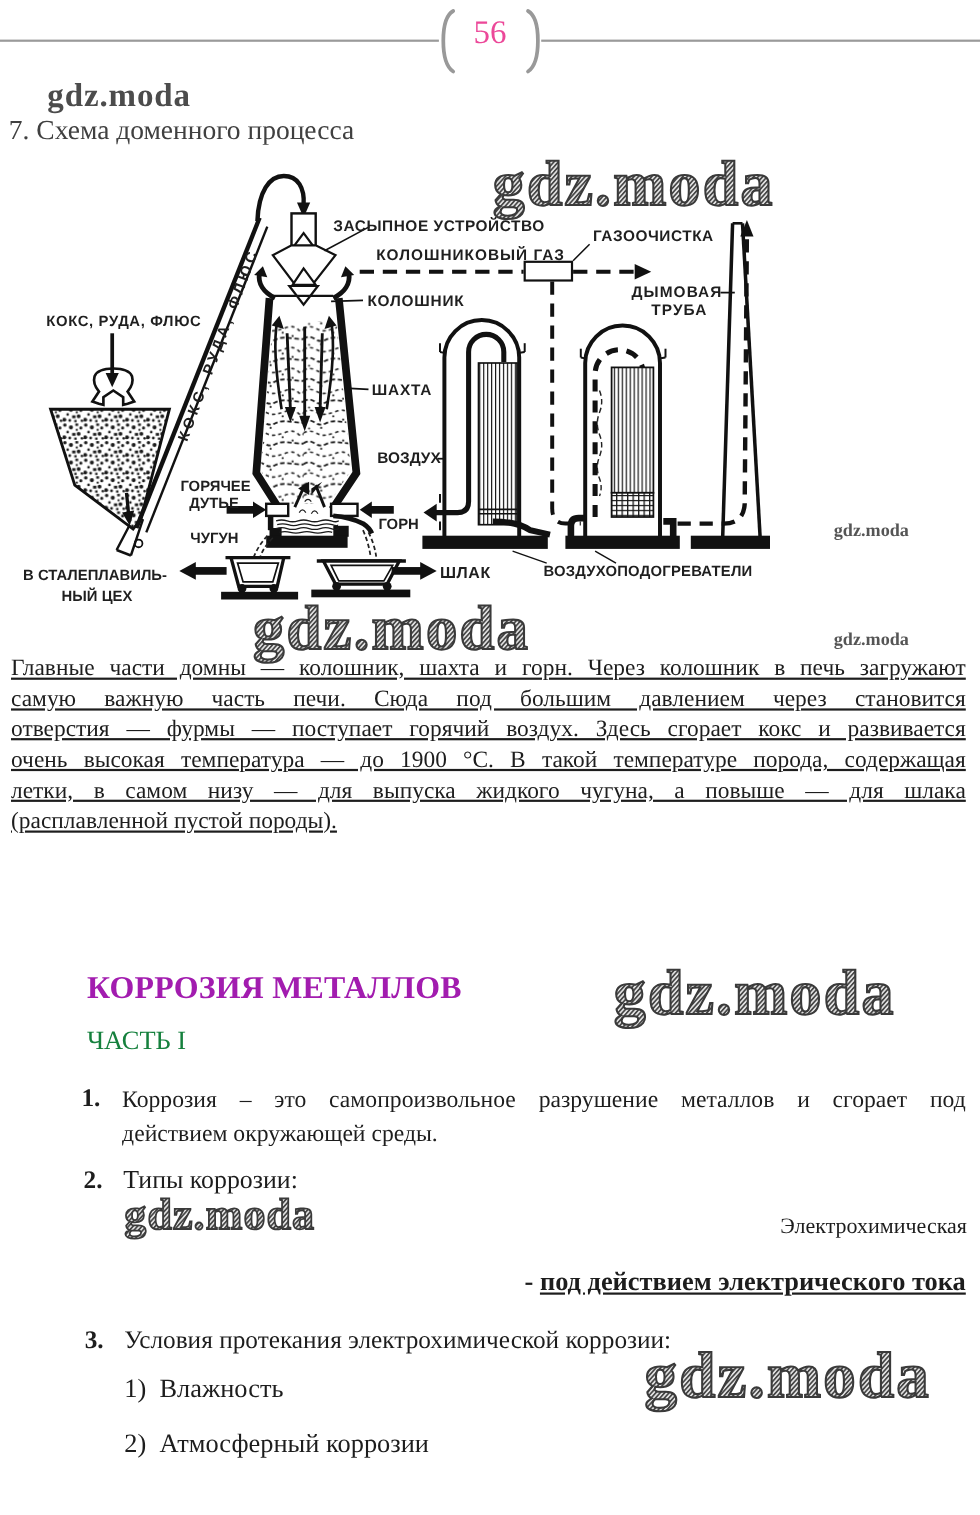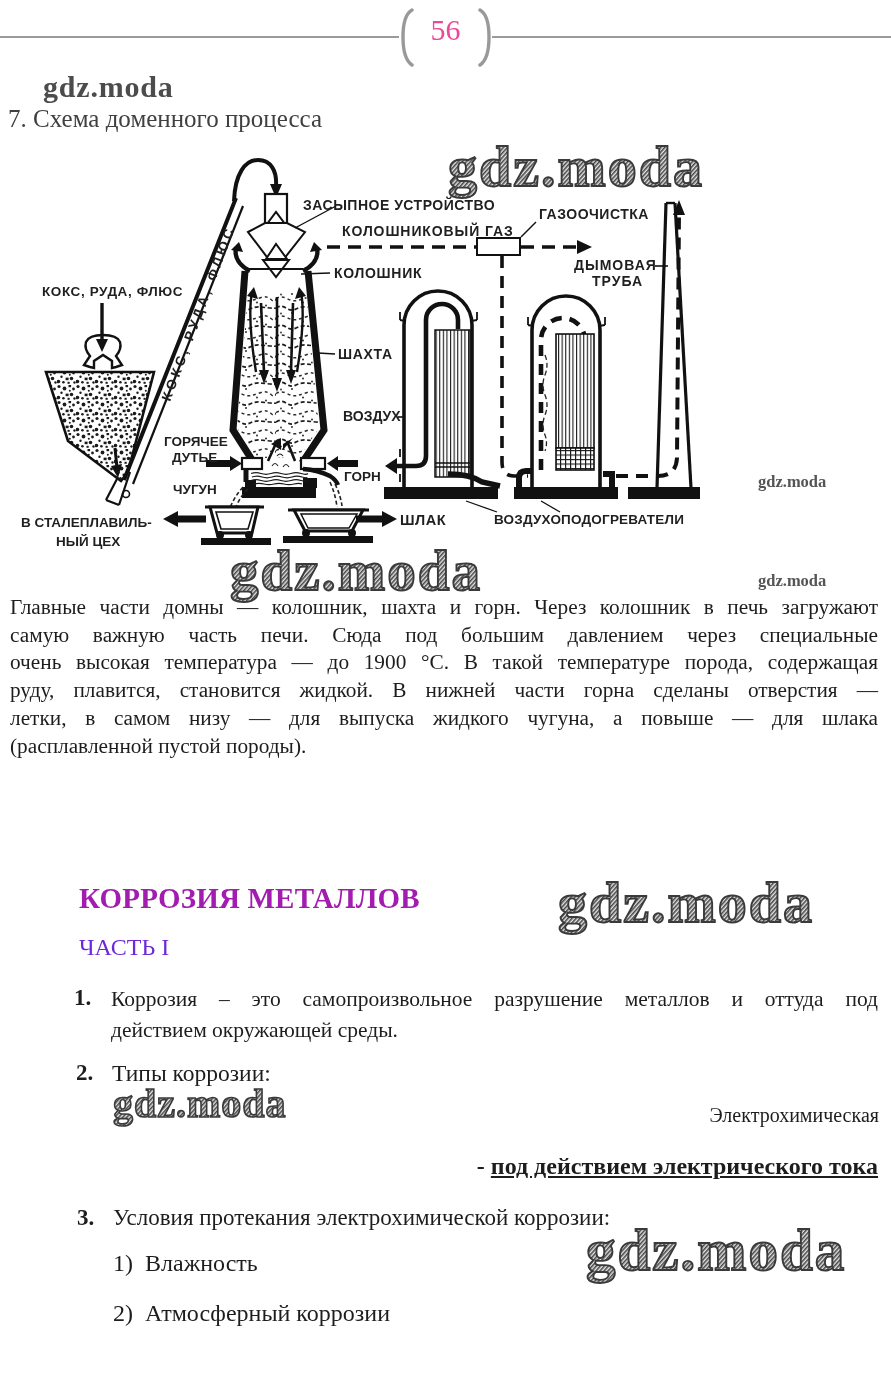--- a/index.html
+++ b/index.html
@@ -289,37 +289,37 @@
 </svg>
 
 <svg class="abs" style="left:554px;top:870px;" width="270" height="70" viewBox="0 0 270 70">
   <text x="4" y="52" font-family="Liberation Serif, serif" font-weight="bold" font-size="58px" letter-spacing="2" fill="url(#hatch)" stroke="#3a3a3a" stroke-width="1.9">gdz.moda</text>
 </svg>
 
 <div class="wm-s" style="left:758px;top:472px;font-size:16.5px;color:#555;">gdz.moda</div>
 
 <div class="wm-s" style="left:758px;top:571px;font-size:16.5px;color:#555;">gdz.moda</div>
 
-<div class="abs ser" style="left:10px;top:594px;width:868px;font-size:21.3px;line-height:27.7px;">
+<div class="abs ser" style="left:10px;top:594px;width:868px;font-size:21.3px;line-height:27.7px;text-decoration:underline;">
   <div class="just">Главные части домны — колошник, шахта и горн. Через колошник в печь загружают</div>
-  <div class="just">самую важную часть печи. Сюда под большим давлением через специальные</div>
+  <div class="just">самую важную часть печи. Сюда под большим давлением через становится</div>
+  <div class="just">отверстия — фурмы — поступает горячий воздух. Здесь сгорает кокс и развивается</div>
   <div class="just">очень высокая температура — до 1900 °С. В такой температуре порода, содержащая</div>
-  <div class="just">руду, плавится, становится жидкой. В нижней части горна сделаны отверстия —</div>
   <div class="just">летки, в самом низу — для выпуска жидкого чугуна, а повыше — для шлака</div>
   <div>(расплавленной пустой породы).</div>
 </div>
 
 <div class="abs ser" style="left:79px;top:882px;font-size:29px;font-weight:bold;color:#a21caf;letter-spacing:0.2px;">КОРРОЗИЯ МЕТАЛЛОВ</div>
 
-<div class="abs ser" style="left:79px;top:934px;font-size:24px;color:#6d28d9;">ЧАСТЬ I</div>
+<div class="abs ser" style="left:79px;top:934px;font-size:24px;color:#15803d;">ЧАСТЬ I</div>
 
 <div class="abs ser" style="left:74px;top:985px;font-size:23px;font-weight:bold;">1.</div>
 
 <div class="abs ser" style="left:111px;top:984px;width:767px;font-size:21.5px;line-height:31px;">
-  <div class="just">Коррозия – это самопроизвольное разрушение металлов и оттуда под</div>
+  <div class="just">Коррозия – это самопроизвольное разрушение металлов и сгорает под</div>
   <div>действием окружающей среды.</div>
 </div>
 
 <div class="abs ser" style="left:76px;top:1060px;font-size:23px;font-weight:bold;">2.</div>
 
 <div class="abs ser" style="left:112px;top:1060px;font-size:23.5px;">Типы коррозии:</div>
 
 <svg class="abs" style="left:110px;top:1081px;" width="190" height="48" viewBox="0 0 190 48">
   <text x="3" y="36" font-family="Liberation Serif, serif" font-weight="bold" font-size="40px" letter-spacing="1" fill="url(#hatch)" stroke="#3a3a3a" stroke-width="1.6">gdz.moda</text>
 </svg>

